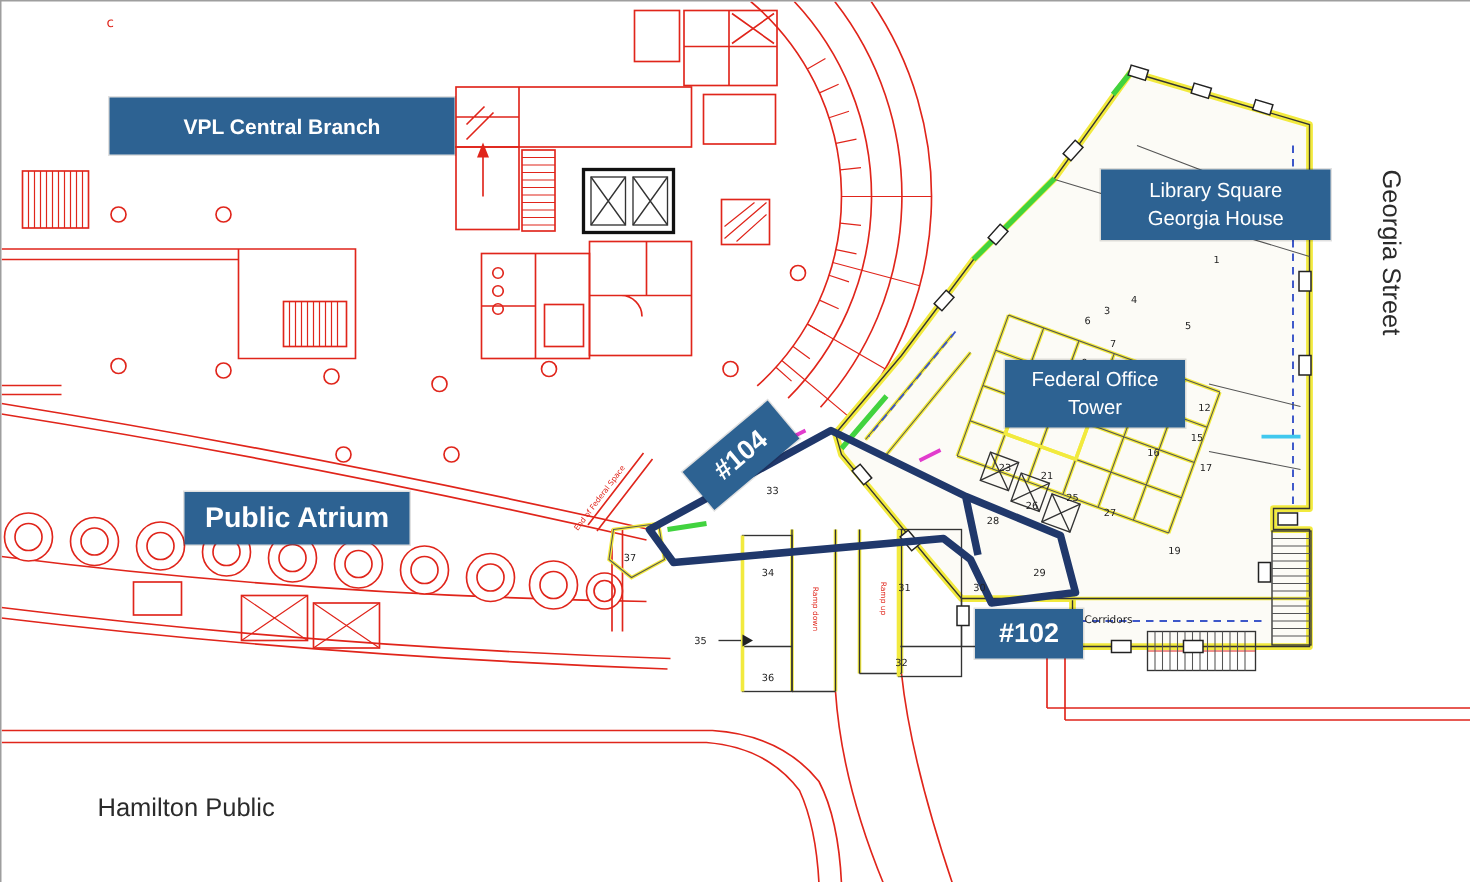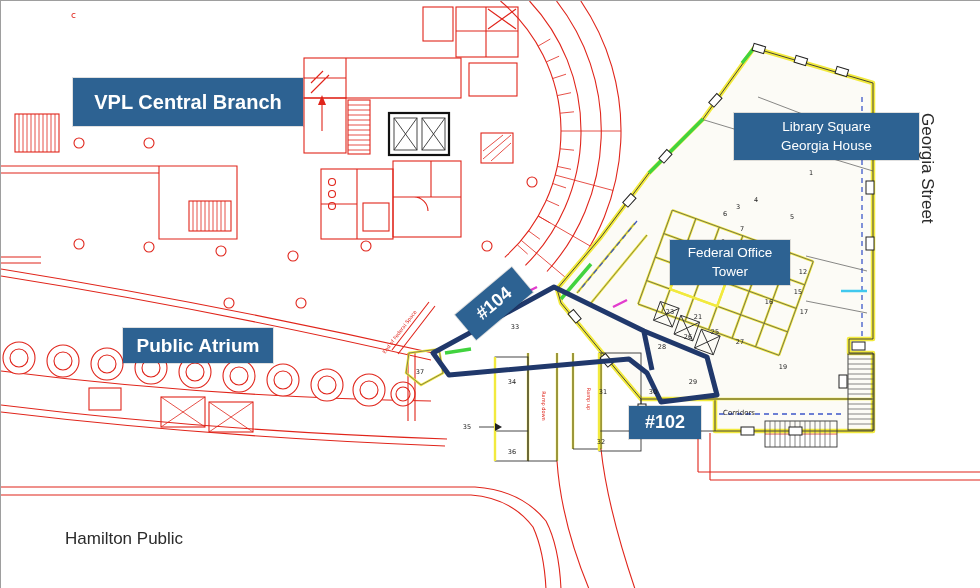--- a/index.html
+++ b/index.html
@@ -27,26 +27,26 @@
   .pier{fill:#fff;stroke:var(--red);stroke-width:1.1;}
   .fillfoot{fill:#fcfbf6;stroke:none;}
   .room-num{font:6.5px "DejaVu Sans",sans-serif;fill:#222;text-anchor:middle;}
   .ann{font:7px "DejaVu Sans",sans-serif;fill:#222;}
   .tiny-red{font:5px "DejaVu Sans",sans-serif;fill:var(--red);text-anchor:middle;}
   .grid-letter{font:9px "DejaVu Sans",sans-serif;fill:var(--red);}
 
   
   .tag{position:absolute;background:var(--labelbg);color:#fff;display:flex;flex-direction:column;align-items:center;justify-content:center;text-align:center;box-shadow:0 0 0 1px rgba(0,0,0,.12);}
   .tag span{display:block;}
-  .vpl{left:72px;top:77px;width:230px;height:48px;font-size:20px;font-weight:bold;}
-  .ph{left:733px;top:112px;width:185px;height:47px;font-size:13.5px;line-height:1.4;}
+  .vpl{left:72px;top:64px;width:230px;height:38px;font-size:14px;font-weight:bold;}
+  .ph{left:733px;top:112px;width:153px;height:47px;font-size:13.5px;line-height:1.4;}
   .fed{left:669px;top:239px;width:120px;height:45px;font-size:13.5px;line-height:1.4;}
   .atrium{left:122px;top:327px;width:150px;height:35px;font-size:19px;font-weight:bold;}
   .u104{left:456px;top:286px;width:74px;height:33px;font-size:18px;font-weight:bold;transform:rotate(-40deg);}
-  .u102{left:628px;top:405px;width:72px;height:33px;font-size:18px;font-weight:bold;}
+  .u102{left:649px;top:405px;width:72px;height:33px;font-size:18px;font-weight:bold;}
 
   .street{position:absolute;color:#2b2b2b;font-size:17px;}
   .georgia{right:44px;top:112px;writing-mode:vertical-rl;}
   .hamilton{left:64px;top:528px;}
 </style>
 </head>
 <body>
 
 <div class="stage">
 

